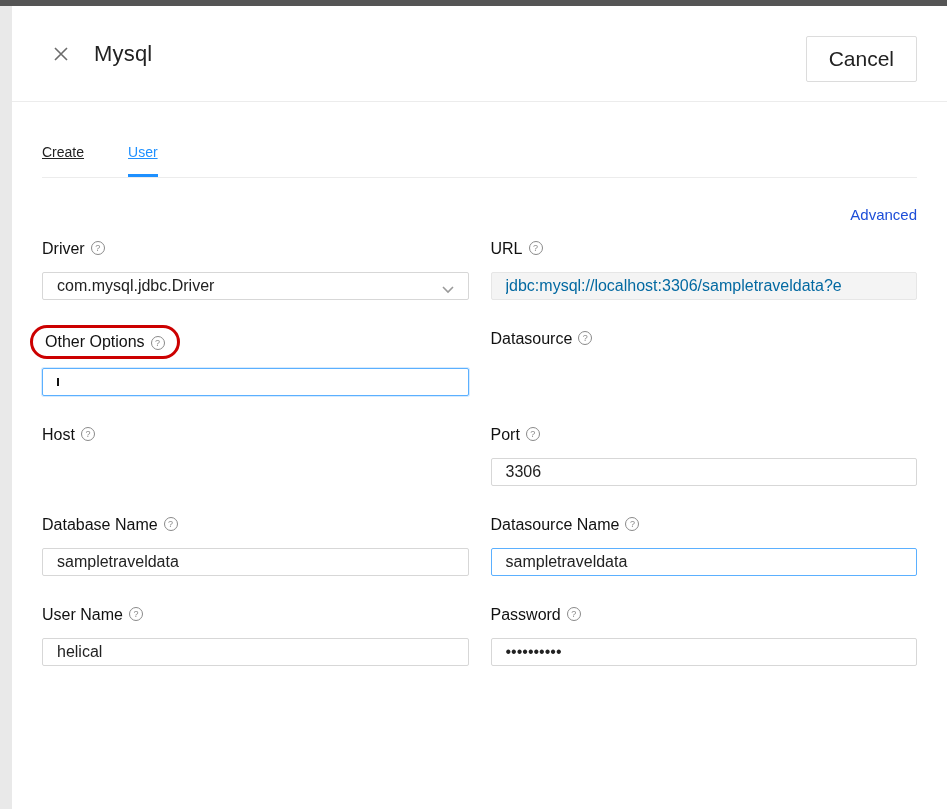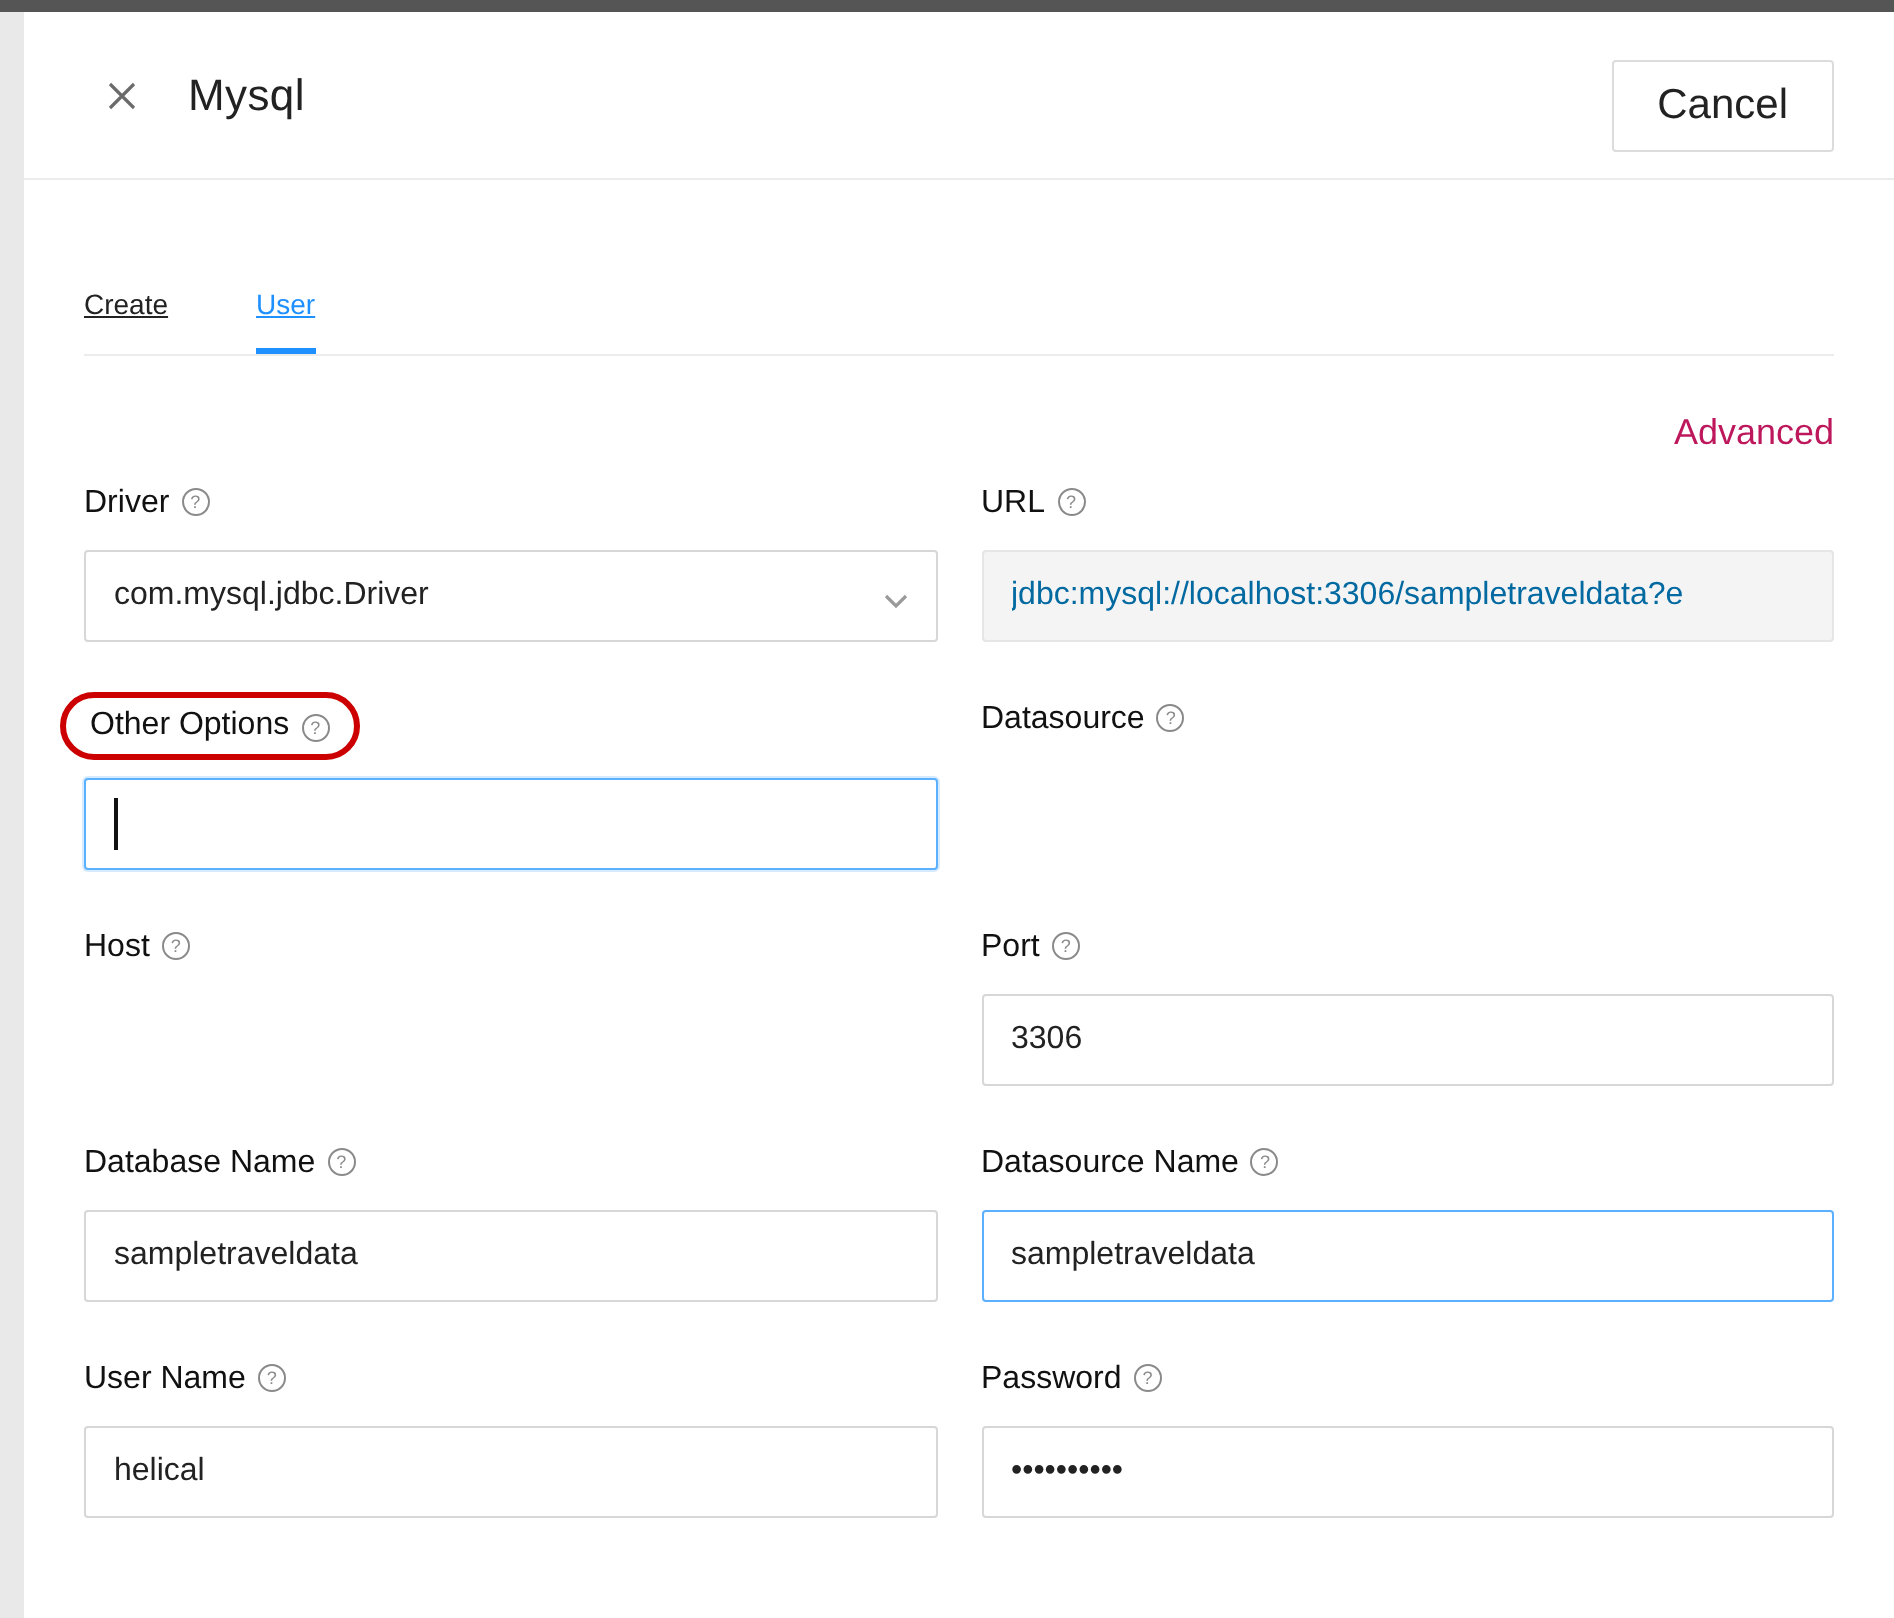--- a/index.html
+++ b/index.html
@@ -1,42 +1,42 @@
 <!DOCTYPE html>
 <html><head>
   <meta charset="utf-8">
   <style>
     * { box-sizing: border-box; margin: 0; padding: 0; }
     body { font-family: -apple-system, BlinkMacSystemFont, "Segoe UI", Arial, sans-serif; width: 947px; height: 809px; background: #fff; position: relative; color: #1a1a1a; }
     .overlay-bar { position: absolute; top: 0; left: 0; right: 0; height: 6px; background: #555; }
     .left-gutter { position: absolute; top: 6px; left: 0; bottom: 0; width: 12px; background: #e9e9e9; }
 
-    .header { position: absolute; top: 6px; left: 12px; right: 0; height: 84px; display: flex; align-items: center; justify-content: space-between; padding: 0 30px 0 40px; border-bottom: 1px solid #ececec; }
+    .header { position: absolute; top: 6px; left: 12px; right: 0; height: 96px; display: flex; align-items: center; justify-content: space-between; padding: 0 30px 0 40px; border-bottom: 1px solid #ececec; }
     .header-left { display: flex; align-items: center; gap: 24px; }
     .close-x { width: 18px; height: 18px; cursor: pointer; display: flex; align-items: center; justify-content: center; }
     .close-x svg { width: 16px; height: 16px; stroke: #6b6b6b; stroke-width: 1.6; }
     .title { font-size: 22px; color: #222; font-weight: 400; letter-spacing: .2px; }
     .cancel-btn { border: 1px solid #dcdcdc; background: #fff; padding: 10px 22px; font-size: 21px; color: #222; border-radius: 2px; cursor: pointer; margin-top: 11px; }
 
     .content { position: absolute; top: 90px; left: 12px; right: 0; padding: 40px 30px 0 30px; }
 
     .tabs { display: flex; gap: 44px; border-bottom: 1px solid #ececec; margin-bottom: 28px; }
     .tab { padding: 14px 0; font-size: 14px; color: #222; border-bottom: 3px solid transparent; cursor: pointer; text-decoration: underline; }
     .tab.active { color: #1e90ff; border-bottom-color: #1e90ff; }
 
     .advanced-row { text-align: right; margin-bottom: 16px; }
-    .advanced-link { color: #be185d; font-size: 18px; cursor: pointer; margin-top: 23px; }
+    .advanced-link { color: #1d4ed8; font-size: 15px; cursor: pointer; margin-top: 23px; }
 
     .grid { display: grid; grid-template-columns: 1fr 1fr; column-gap: 22px; row-gap: 30px; }
     .field-label { font-size: 16px; color: #111; display: flex; align-items: flex-start; gap: 6px; margin-bottom: 14px; }
     .help-icon { width: 14px; height: 14px; border: 1px solid #8a8a8a; border-radius: 50%; display: inline-flex; align-items: center; justify-content: center; font-size: 9px; color: #8a8a8a; position: relative; top: 1px; }
 
     .pill-highlight { display: inline-flex; align-items: center; gap: 6px; border: 3.5px solid #cc0000; border-radius: 18px; padding: 5px 12px; margin: -5px -12px; width: max-content; }
 
-    .input, .select { width: 100%; height: 46px; border: 1px solid #d7d7d7; border-radius: 2px; padding: 0 14px; font-size: 16px; color: #222; background: #fff; outline: none; }
+    .input, .select { width: 100%; height: 28px; border: 1px solid #d7d7d7; border-radius: 2px; padding: 0 14px; font-size: 16px; color: #222; background: #fff; outline: none; }
     .input.focused { border-color: #5bb0ff; box-shadow: 0 0 0 1px rgba(91,176,255,.25); }
     .input.accent { border-color: #5bb0ff; }
     .input.readonly, .select.readonly { background: #f4f4f4; color: #0369a1; border-color: #e6e6e6; cursor: default; }
     .input.readonly::placeholder { color: #9a9a9a; }
 
     .select { display: flex; align-items: center; justify-content: space-between; cursor: pointer; }
     .select .value { flex: 1; white-space: nowrap; overflow: hidden; text-overflow: ellipsis; }
     .select .chev { width: 12px; height: 12px; }
     .select .chev svg { width: 12px; height: 8px; stroke: #9a9a9a; stroke-width: 1.6; fill: none; }
 

